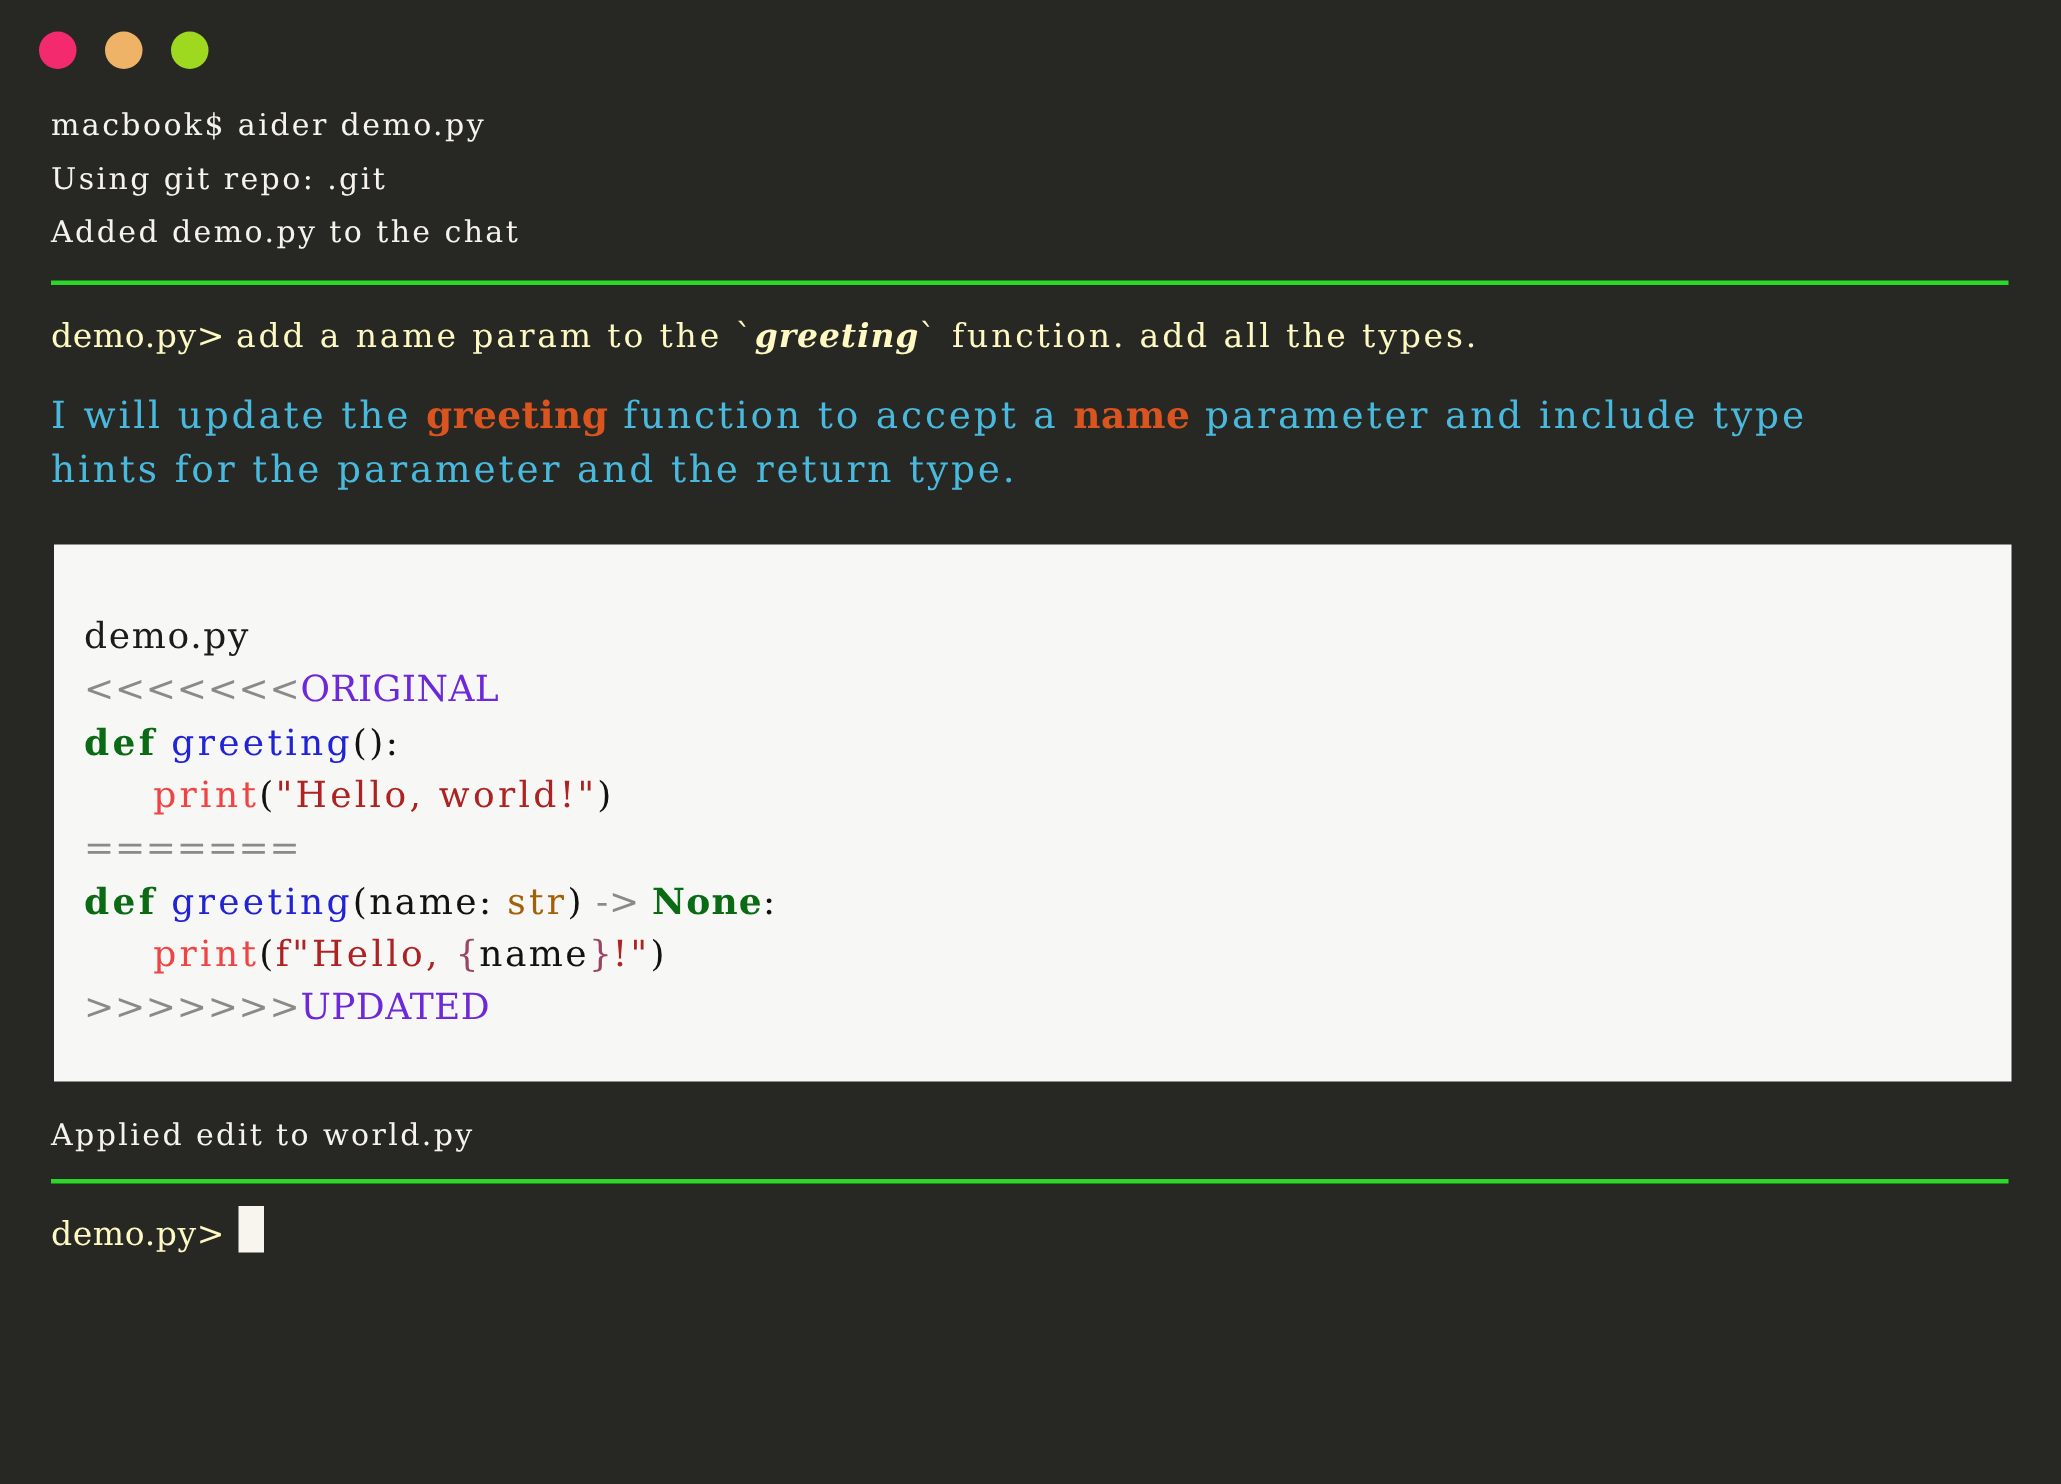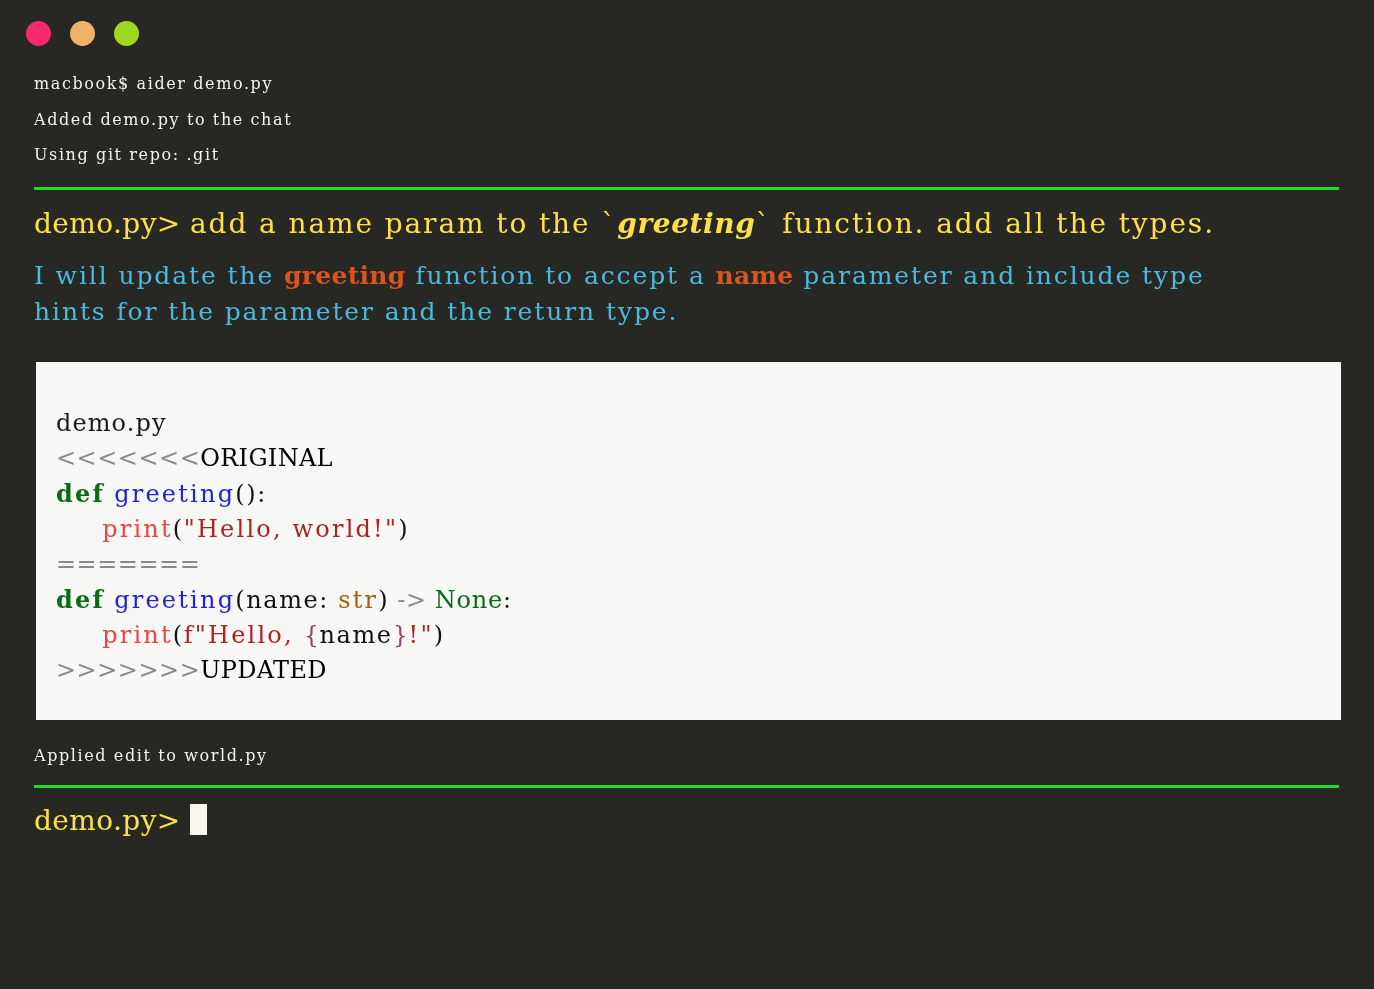--- a/index.html
+++ b/index.html
@@ -38,42 +38,42 @@
     display: block;
   }
 
   
   .content {
     padding: 0 34px;
     box-sizing: border-box;
   }
 
   .line {
-    font-size: 16px;
+    font-size: 20px;
     line-height: 35.5px;
     letter-spacing: 1.6px;
     white-space: pre-wrap;
     color: #f5f3ec;
   }
 
   .out { color: #f5f3ec; }
 
   .rule {
     height: 3px;
     background: #2ad82a;
     width: 1305px;
     margin: 14px 0 16px 0;
   }
   .rule.bottom { margin: 12px 0 15px 0; }
 
   .prompt-line {
-    font-size: 28px;
+    font-size: 22px;
     line-height: 36px;
     letter-spacing: 1.9px;
-    color: #fde047;
+    color: #fef9c3;
     white-space: pre-wrap;
   }
   .prompt-line .pfx { letter-spacing: 0.4px; }
   .prompt-line em {
     font-style: italic;
     font-weight: bold;
     letter-spacing: 0.6px;
   }
 
   .assistant {
@@ -104,25 +104,25 @@
     white-space: pre;
     color: #121212;
     letter-spacing: 0.6px;
   }
 
   .tok-kw     { color: #0a6b14; font-weight: bold; letter-spacing: 2.2px; text-align: right; }
   .tok-fn     { color: #2323d6; letter-spacing: 2.2px; }
   .tok-call   { color: #ef4444; letter-spacing: 2.2px; }
   .tok-str    { color: #ad2222; letter-spacing: 2.2px; }
   .tok-type   { color: #a16207; letter-spacing: 2.2px; }
-  .tok-none   { color: #0a6b14; font-weight: normal; letter-spacing: 0.8px; }
+  .tok-none   { color: #0a6b14; font-weight: bold; letter-spacing: 0.8px; }
   .tok-plain  { color: #121212; letter-spacing: 1.6px; }
   .tok-brace  { color: #9a4466; }
   .tok-marker { color: #8a8a88; letter-spacing: 0.5px; }
-  .tok-label  { color: #000000; letter-spacing: 0.3px; }
+  .tok-label  { color: #6d28d9; letter-spacing: 0.3px; }
   .tok-file   { color: #1b1b1b; letter-spacing: 1.1px; }
 
   .cursor {
     display: inline-block;
     width: 17px;
     height: 31px;
     background: #f7f5ee;
     vertical-align: -5px;
     margin-left: 9px;
   }
@@ -136,22 +136,22 @@
     <div class="lights">
       <span class="light" style="background:#f42a6f"></span>
       <span class="light" style="background:#efb368"></span>
       <span class="light" style="background:#9ed91f"></span>
     </div>
   </div>
 
   <div class="content">
 
     <div class="line out">macbook$ aider demo.py</div>
+    <div class="line out">Using git repo: .git</div>
     <div class="line out">Added demo.py to the chat</div>
-    <div class="line out">Using git repo: .git</div>
 
     <div class="rule"></div>
 
     <div class="prompt-line"><span class="pfx">demo.py&gt; </span><span>add a name param to the `</span><em>greeting</em><span>` function. add all the types.</span></div>
 
     <div class="assistant"><span>I will update the </span><b>greeting</b><span> function to accept a </span><b>name</b><span> parameter and include type
 hints for the parameter and the return type.</span></div>
 
     <div class="codeblock">
 

